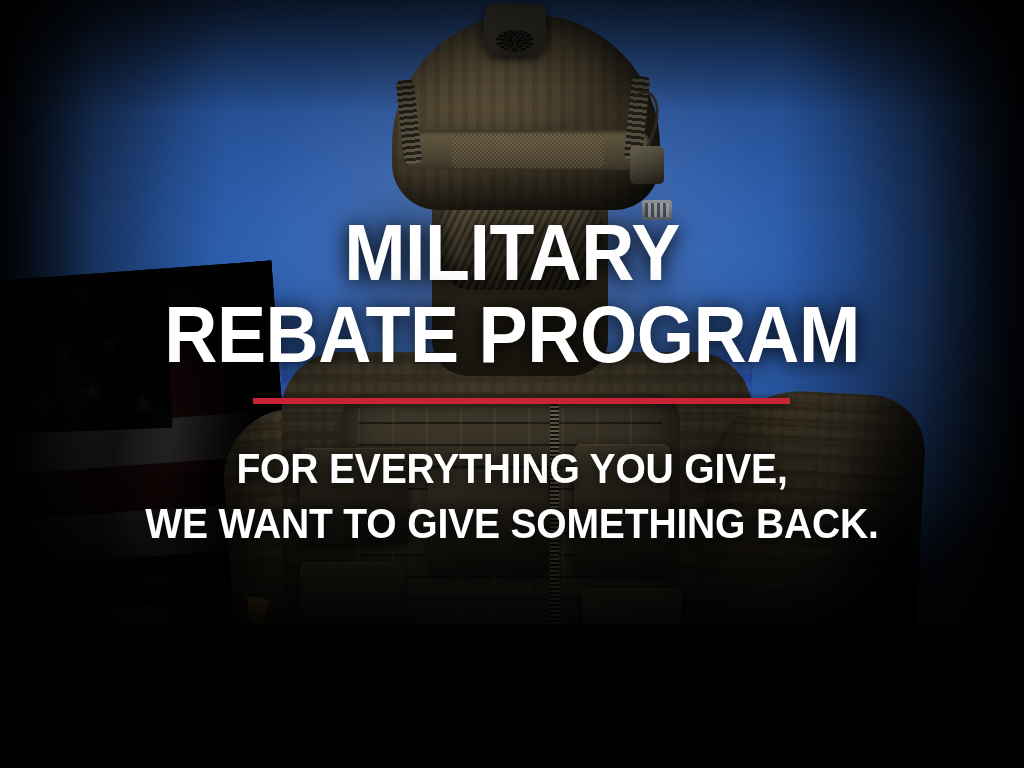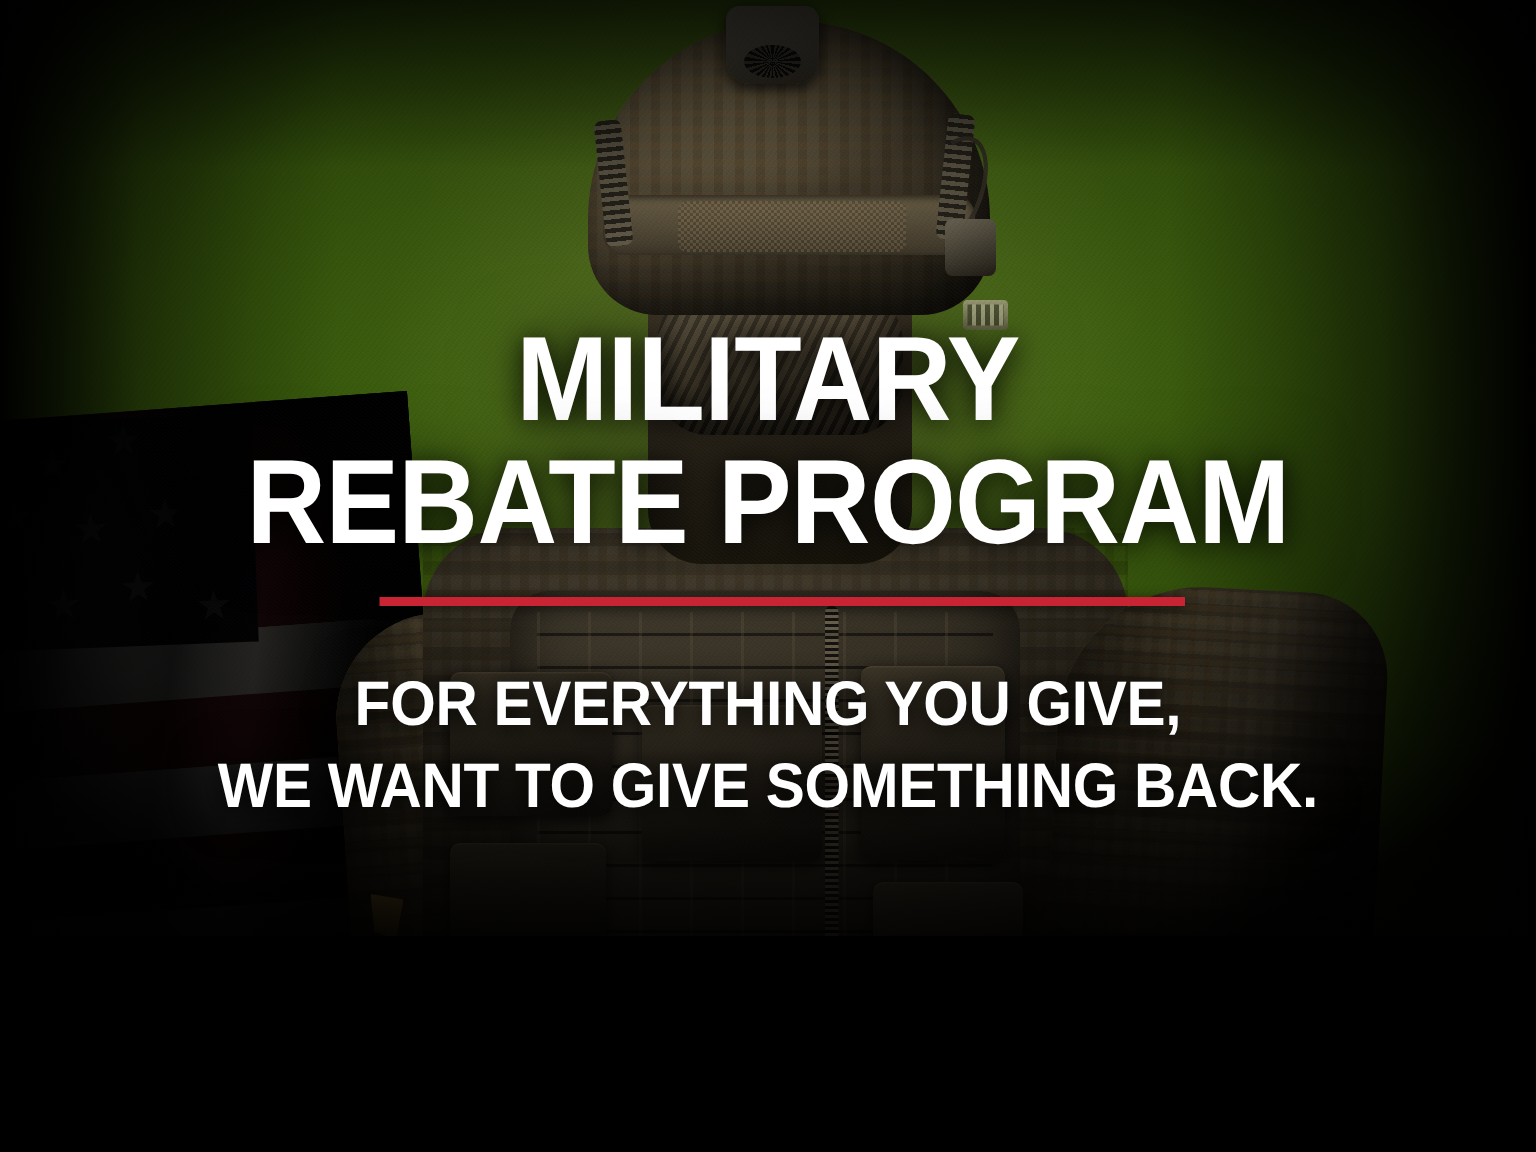--- a/index.html
+++ b/index.html
@@ -1,21 +1,21 @@
 <!DOCTYPE html>
 <html><head>
 <meta charset="utf-8">
 <title>Military Rebate Program</title>
 <style>
   * { margin:0; padding:0; box-sizing:border-box; }
   html,body { width:1024px; height:768px; overflow:hidden; background:#000; }
 
   #stage {
     position:relative; width:1024px; height:624px;
-    background:#4d7c0f; overflow:hidden;
+    background:#3b82f6; overflow:hidden;
     font-family:"Liberation Sans", sans-serif;
   }
 
   
   #photo { position:absolute; inset:0; overflow:hidden; }
 
   
   .ambient {
     position:absolute; left:50%; top:38%;
     width:900px; height:820px; transform:translate(-50%,-50%);

